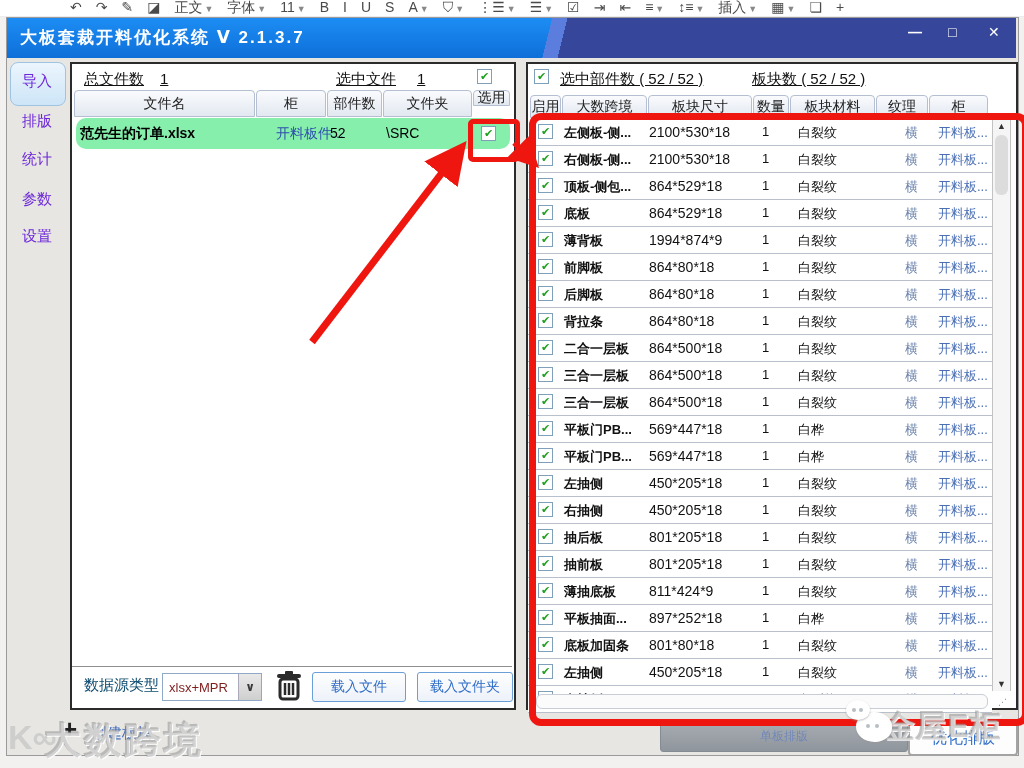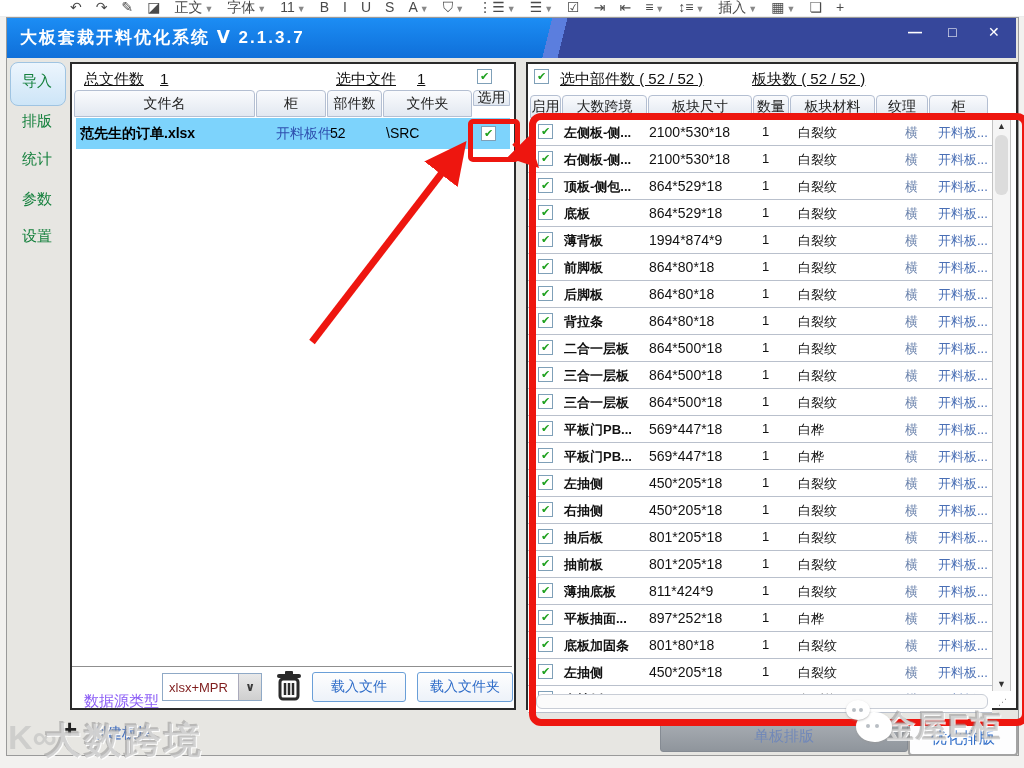--- a/index.html
+++ b/index.html
@@ -17,37 +17,37 @@
     background:
       linear-gradient(104deg, rgba(0,0,0,0) 0 53.5%, #5b7ede 53.5% 55%, rgba(0,0,0,0) 55%),
       linear-gradient(104deg, rgba(0,0,0,0) 0 55%, #36479b 55% 100%),
       linear-gradient(180deg,#1c8df4,#0f6fd9);}
   #app-title{left:20px;top:26px;color:#fff;font-size:17px;font-weight:bold;letter-spacing:2px;z-index:4;}
   .win-ctl{top:24px;color:#fff;font-size:14px;font-weight:bold;z-index:5;cursor:default;}
   #btn-min{left:908px;} #btn-max{left:948px;} #btn-close{left:988px;}
   
   #side-active-tab{left:10px;top:62px;width:54px;height:42px;border:1px solid #9fc4e2;border-radius:8px;
      background:linear-gradient(180deg,#ecf5fd,#cde5f7);z-index:2;}
-  .side-label{left:10px;width:54px;text-align:center;font-size:15px;color:#15803d;z-index:3;}
+  .side-label{left:10px;width:54px;text-align:center;font-size:15px;color:#6d28d9;z-index:3;}
   
   .panel{background:#fff;border:2px solid #2b2b2b;z-index:2;}
   #files-panel{left:70px;top:62px;width:442px;height:644px;}
   #parts-panel{left:526px;top:62px;width:488px;height:644px;}
   .hdr-text{font-size:15px;color:#111;z-index:4;text-decoration:underline;}
   
   .cb{width:15px;height:15px;background:#fff;border:1px solid #7fa0b8;box-sizing:border-box;
       display:flex;align-items:center;justify-content:center;z-index:4;}
   .cb::after{content:"✔";color:#1fa11f;font-size:11px;font-weight:bold;line-height:1;}
   
   .thead{display:flex;z-index:4;}
   .th{box-sizing:border-box;border:1px solid #b4bfd2;border-radius:4px 4px 0 0;margin-right:1px;
       background:linear-gradient(180deg,#fafbfd,#e2e8f1);color:#222;font-size:14px;
       display:flex;align-items:center;justify-content:center;overflow:hidden;white-space:nowrap;}
   
-  #file-row{left:76px;top:118px;width:434px;height:31px;background:#7dd3fc;z-index:3;}
+  #file-row{left:76px;top:118px;width:434px;height:31px;background:#86efac;z-index:3;border-radius:10px;}
   #file-row span{position:absolute;top:7px;font-size:14px;}
   
   #parts-rows{left:528px;top:119px;width:464px;z-index:3;}
   .prow{position:relative;height:26px;border-bottom:1px solid #b9c0cc;background:#fff;}
   .prow .cb{position:absolute;left:10px;top:5px;}
   .prow span{position:absolute;top:5px;font-size:13px;white-space:nowrap;color:#111;}
   .c-name{left:36px;font-weight:bold;}
   .c-size{left:121px;font-size:14px !important;}
   .c-qty{left:234px;}
   .c-mat{left:270px;}
@@ -55,37 +55,37 @@
   .c-cab{left:410px;color:#4a6fb5 !important;}
   
   #vscroll{left:992px;top:119px;width:17px;height:572px;background:#f5f5f5;border-left:1px solid #c2c2c2;
      border-right:1px solid #c2c2c2;z-index:4;}
   .scroll-arrow{position:absolute;left:0;width:17px;text-align:center;color:#333;font-size:9px;}
   #vthumb{position:absolute;left:2px;top:16px;width:13px;height:60px;background:#dcdcdc;border-radius:6px;}
   #hscroll{left:536px;top:694px;width:450px;height:13px;background:#fbfbfb;border:1px solid #c8cdd6;border-radius:6px;z-index:4;}
   #grip{left:998px;top:697px;width:14px;height:10px;z-index:4;color:#9a9a9a;font-size:9px;letter-spacing:1px;}
   
   #files-divider{left:72px;top:666px;width:440px;border-top:1px solid #8f8f8f;z-index:4;}
-  #ds-label{left:84px;top:692px;font-size:15px;color:#8b5cf6;z-index:4;text-align:right;}
+  #ds-label{left:84px;top:676px;font-size:15px;color:#0c4a6e;z-index:4;text-align:right;}
   #ds-select{left:162px;top:673px;width:100px;height:28px;border:1px solid #8fa9c6;background:#fff;z-index:4;
      display:flex;align-items:center;box-sizing:border-box;}
   #ds-select .val{flex:1;font-size:13px;padding-left:6px;color:#7f1d1d;}
   #ds-select .chev{width:22px;height:100%;background:linear-gradient(180deg,#e9e9e9,#cfcfcf);
      border-left:1px solid #aab;display:flex;align-items:center;justify-content:center;color:#3a3a3a;
      font-size:12px;font-weight:bold;}
   .blue-btn{border:1px solid #6a9fd8;border-radius:3px;background:linear-gradient(180deg,#fefefe,#edf2f9);
      color:#2e6cc8;font-size:14px;display:flex;align-items:center;justify-content:center;z-index:4;box-sizing:border-box;}
   #btn-load-file{left:312px;top:672px;width:94px;height:30px;}
   #btn-load-folder{left:417px;top:672px;width:96px;height:30px;}
   #trash{left:276px;top:671px;z-index:4;}
   
   #plus-icon{left:62px;top:714px;font-size:26px;font-weight:bold;color:#222;z-index:3;}
   #create-board{left:92px;top:724px;font-size:15px;color:#3e6cc0;z-index:3;}
   #btn-single{left:660px;top:720px;width:246px;height:30px;border:1px solid #858b93;border-radius:3px;
-     background:linear-gradient(180deg,#a9aeb4,#8f959c);color:#7188b8;font-size:15px;
+     background:linear-gradient(180deg,#a9aeb4,#8f959c);color:#7188b8;font-size:12px;
      display:flex;align-items:center;justify-content:center;z-index:3;}
   #btn-optimize{left:908px;top:721px;width:106px;height:31px;border:2px solid #a3a3a3;border-radius:4px;
      background:#fdfdfe;color:#2e6cc8;font-size:16px;display:flex;align-items:center;justify-content:center;z-index:3;}
   
   #red-rect{left:529px;top:113px;width:486px;height:599px;border:7px solid #ee160f;border-radius:12px;z-index:40;}
   #red-box{left:468px;top:119px;width:42px;height:33px;border:5px solid #ee160f;border-radius:5px;z-index:41;}
   #arrows{left:0;top:0;width:1024px;height:768px;z-index:42;pointer-events:none;}
   .annot{pointer-events:none;}
   
   .wm-text{font-weight:bold;color:rgba(186,186,186,0.62);

